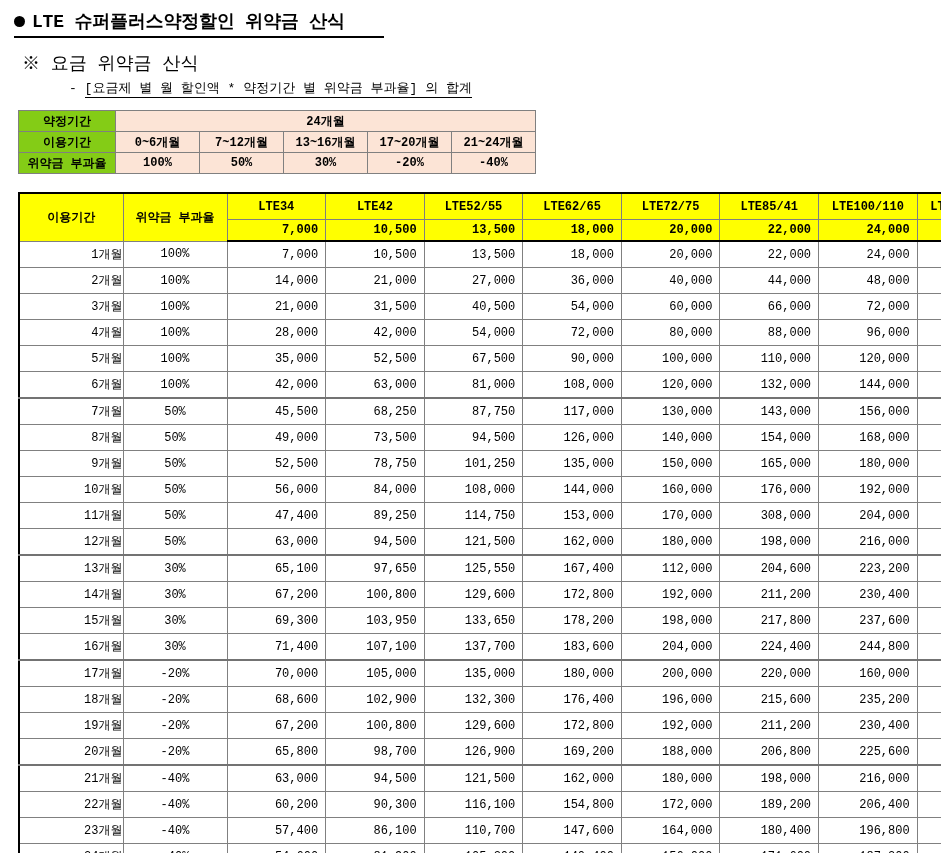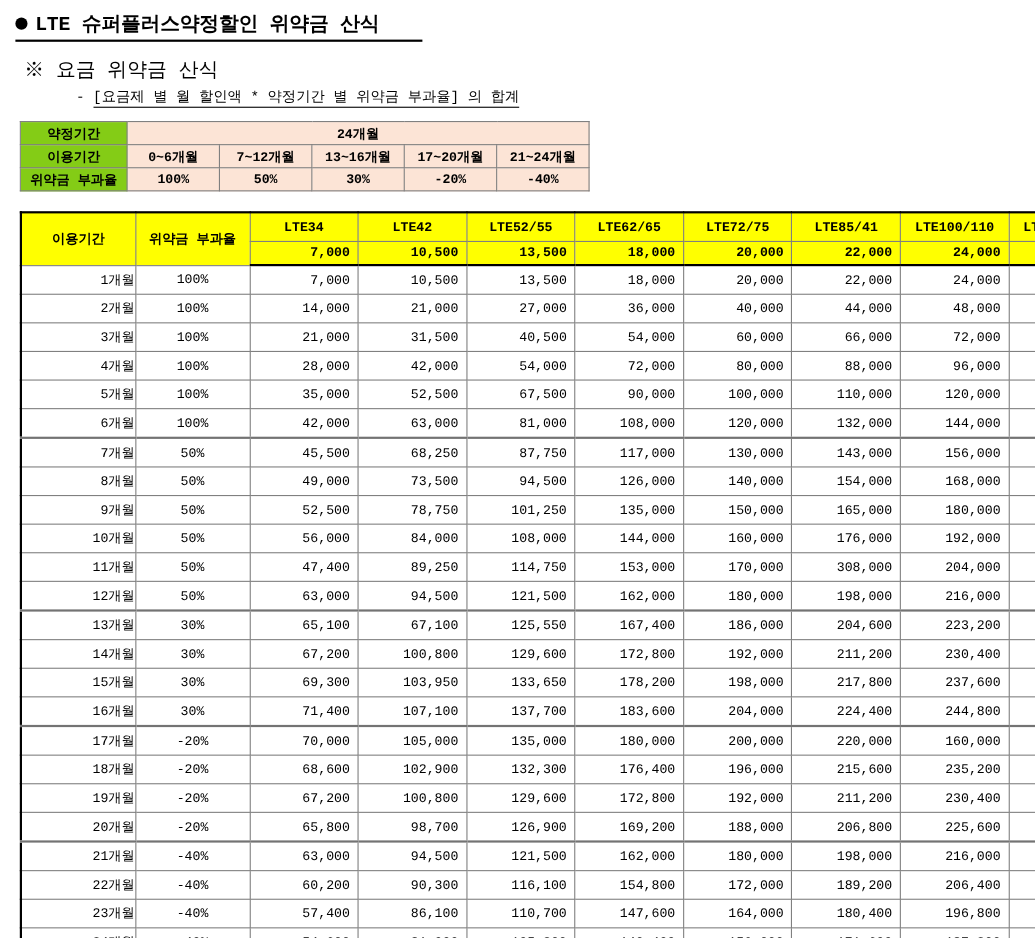--- a/index.html
+++ b/index.html
@@ -362,24 +362,24 @@
             <td class="num">162,000</td>
             <td class="num">180,000</td>
             <td class="num">198,000</td>
             <td class="num">216,000</td>
             <td class="num">216,000</td>
           </tr>
           <tr>
             <td class="period">13개월</td>
             <td class="rate">30%</td>
             <td class="num">65,100</td>
-            <td class="num">67,100</td>
+            <td class="num">97,650</td>
             <td class="num">125,550</td>
             <td class="num">167,400</td>
-            <td class="num">186,000</td>
+            <td class="num">112,000</td>
             <td class="num">204,600</td>
             <td class="num">223,200</td>
             <td class="num">223,200</td>
           </tr>
           <tr>
             <td class="period">14개월</td>
             <td class="rate">30%</td>
             <td class="num">67,200</td>
             <td class="num">100,800</td>
             <td class="num">129,600</td>

